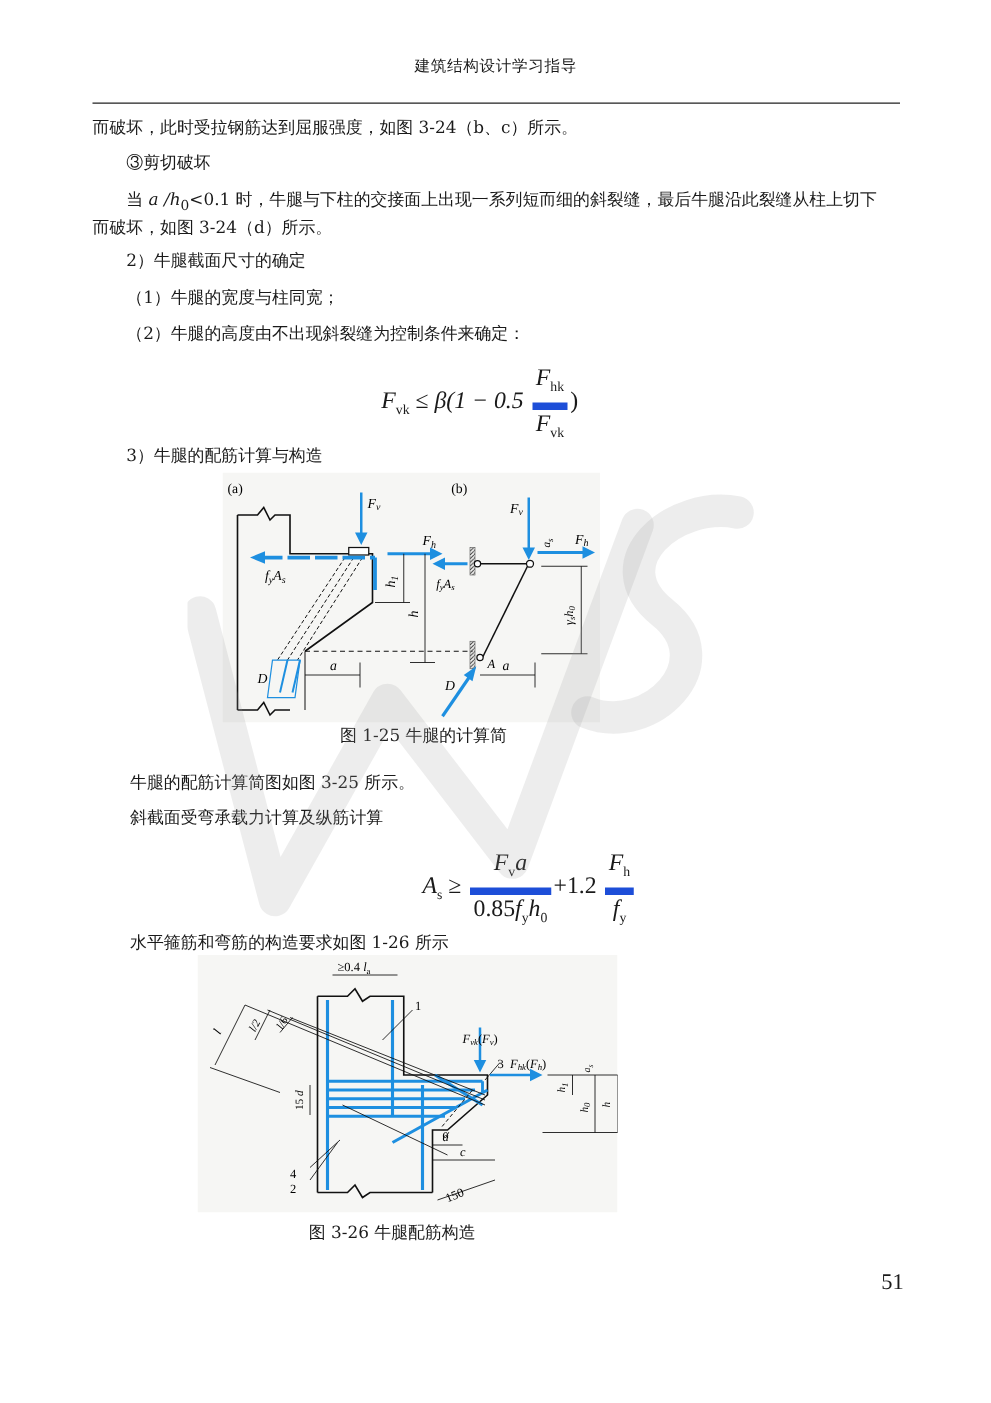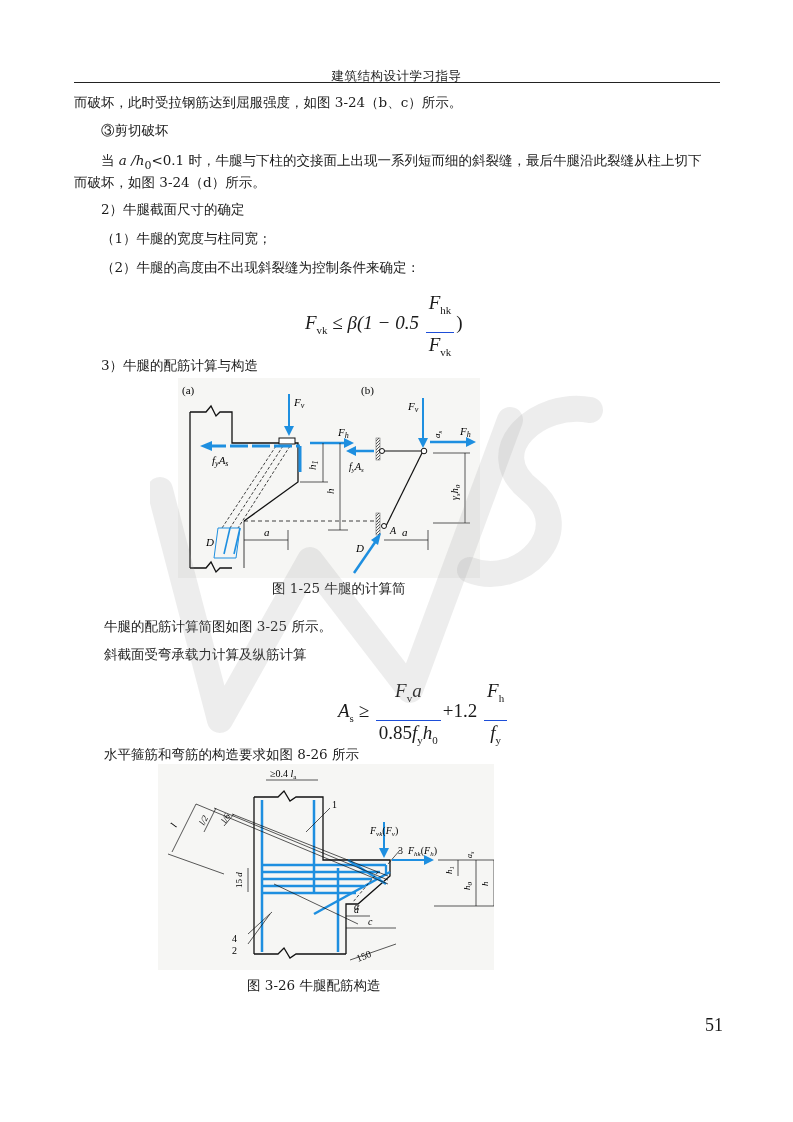--- a/index.html
+++ b/index.html
@@ -1,25 +1,25 @@
 <!DOCTYPE html>
 <html><head>
 <meta charset="utf-8">
 <style>
   html, body { margin:0; padding:0; background:#ffffff; }
   body { width:793px; height:1122px; position:relative; overflow:hidden;
          font-family:"DejaVu Serif","Liberation Serif",serif; color:#1a1a1a; }
   .abs { position:absolute; }
-  .header-title { left:0; width:793px; top:68px; text-align:center; font-size:12.5px; letter-spacing:0.5px; }
+  .header-title { left:0; width:793px; top:45px; text-align:center; font-size:12.5px; letter-spacing:0.5px; }
   .header-rule { left:74px; top:82px; width:646px; height:0; border-top:1px solid #222; }
   .p { font-size:13.5px; line-height:20px; white-space:nowrap; }
   .it { font-style:italic; }
   .formula { font-family:"Liberation Serif","DejaVu Serif",serif; font-size:19px; }
   .frac { display:inline-block; vertical-align:middle; text-align:center; margin:0 2px; }
-  .frac .num { display:block; border-bottom:1px solid #1d4ed8; padding:0 3px 16px; }
+  .frac .num { display:block; border-bottom:6px solid #1d4ed8; padding:0 3px 6px; }
   .frac .den { display:block; padding:1px 3px 0; }
   sub { font-size:11px; font-style:normal; }
   .caption { font-size:13.5px; }
   .page-no { font-size:18px; font-family:"Liberation Serif",serif; }
   svg text { font-family:"Liberation Serif","DejaVu Serif",serif; }
   .watermark { left:150px; top:390px; width:500px; height:370px; pointer-events:none; }
 </style>
 </head>
 <body>
 
@@ -138,21 +138,21 @@
   <span class="frac">
     <span class="num"><span class="it">F</span><sub>v</sub><span class="it">a</span></span>
     <span class="den"><span>0.85</span><span class="it">f</span><sub>y</sub><span class="it">h</span><sub>0</sub></span>
   </span><span>+1.2</span>
   <span class="frac">
     <span class="num"><span class="it">F</span><sub>h</sub></span>
     <span class="den"><span class="it">f</span><sub>y</sub></span>
   </span>
 </div>
 
-<div class="abs p" style="left:104px;top:744px;">水平箍筋和弯筋的构造要求如图 8-26 所示</div>
+<div class="abs p" style="left:104px;top:744px;">水平箍筋和弯筋的构造要求如图 1-26 所示</div>
 
 <svg class="abs" style="left:158px;top:764px;" width="336" height="206" viewBox="0 0 336 206">
   <rect x="0" y="0" width="336" height="206" fill="#f6f6f4"></rect>
 
   <line x1="96" y1="33" x2="96" y2="190" stroke="#111" stroke-width="1.3"></line>
   <polyline points="96,33 120,33 126,27 132,37 138,33 165,33 165,96 232,96 232,112 200,140 188,140 188,190" stroke="#111" stroke-width="1.3" fill="none"></polyline>
   <polyline points="96,190 120,190 126,184 132,194 138,190 188,190" stroke="#111" stroke-width="1.3" fill="none"></polyline>
 
   <line x1="108" y1="16" x2="160" y2="16" stroke="#111" stroke-width="0.7"></line>
   <text x="112" y="13" font-size="10">≥0.4 <tspan font-style="italic">l</tspan><tspan font-size="7" dy="2">a</tspan></text>

